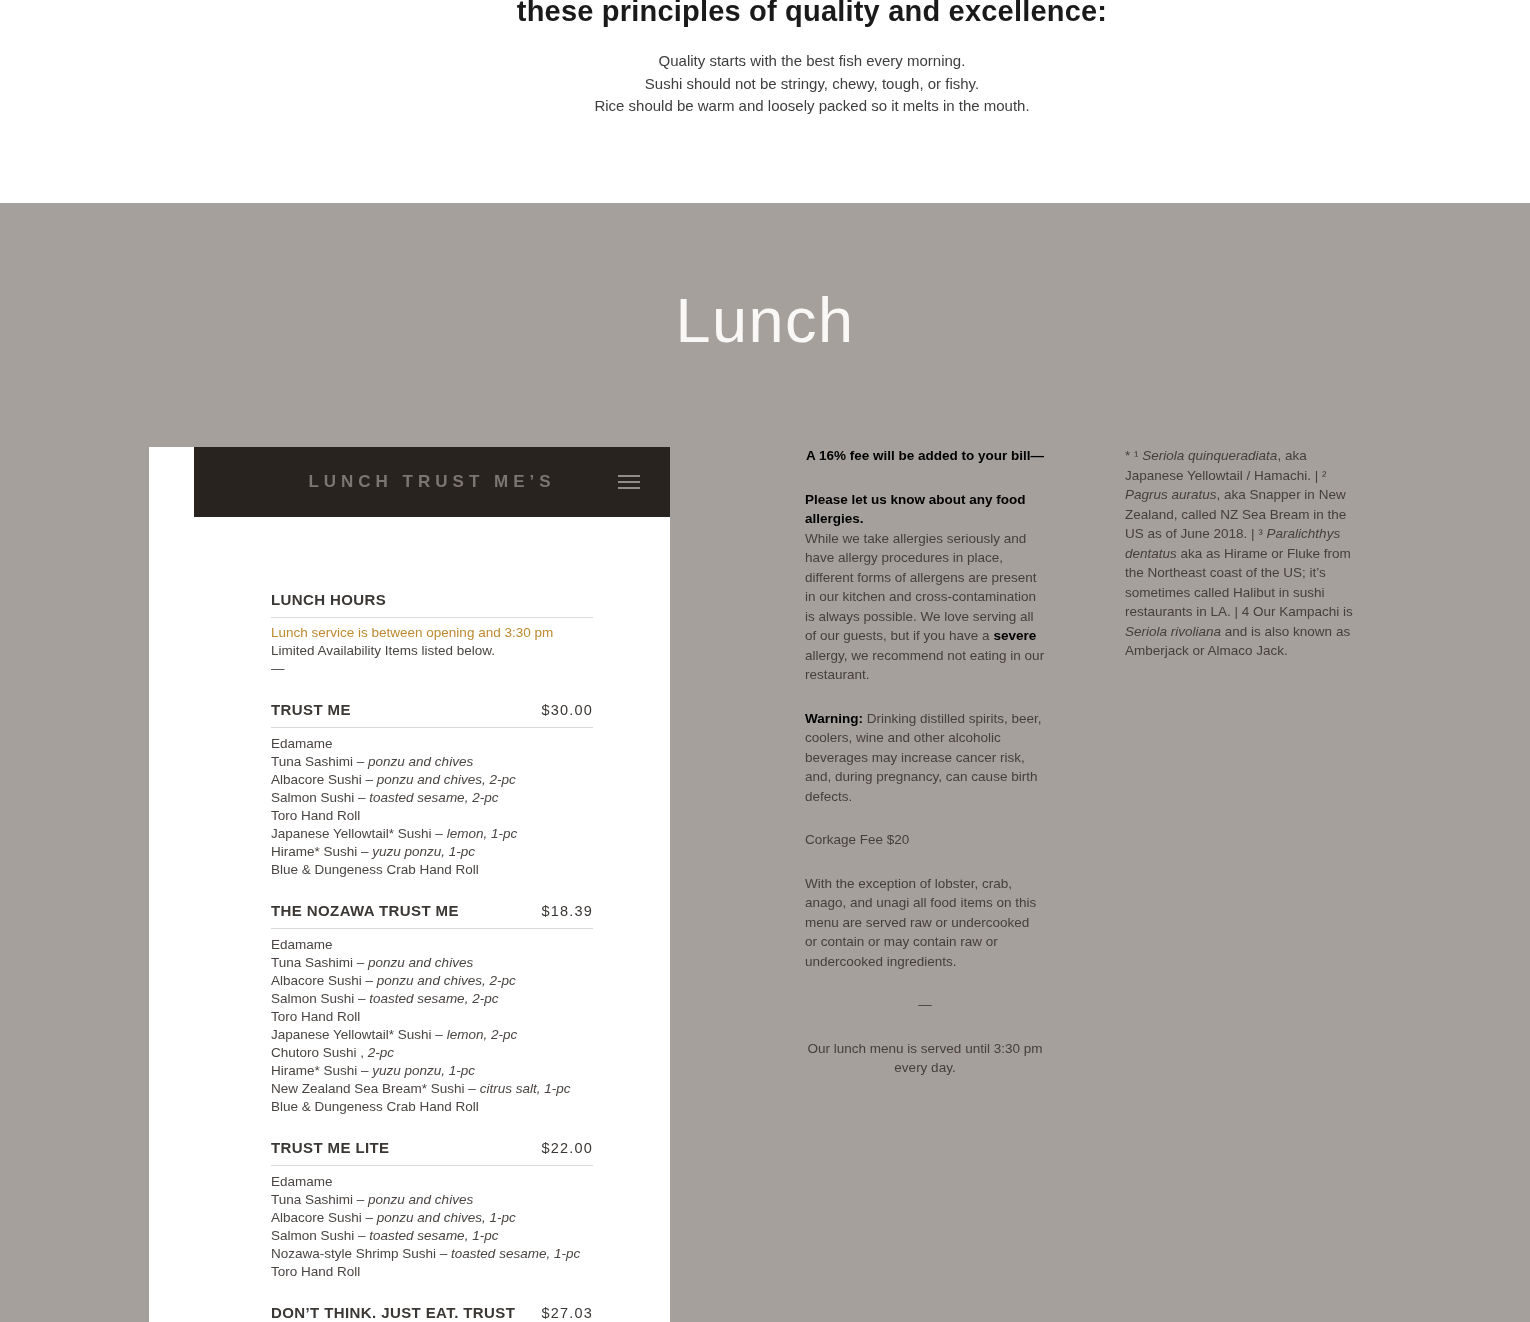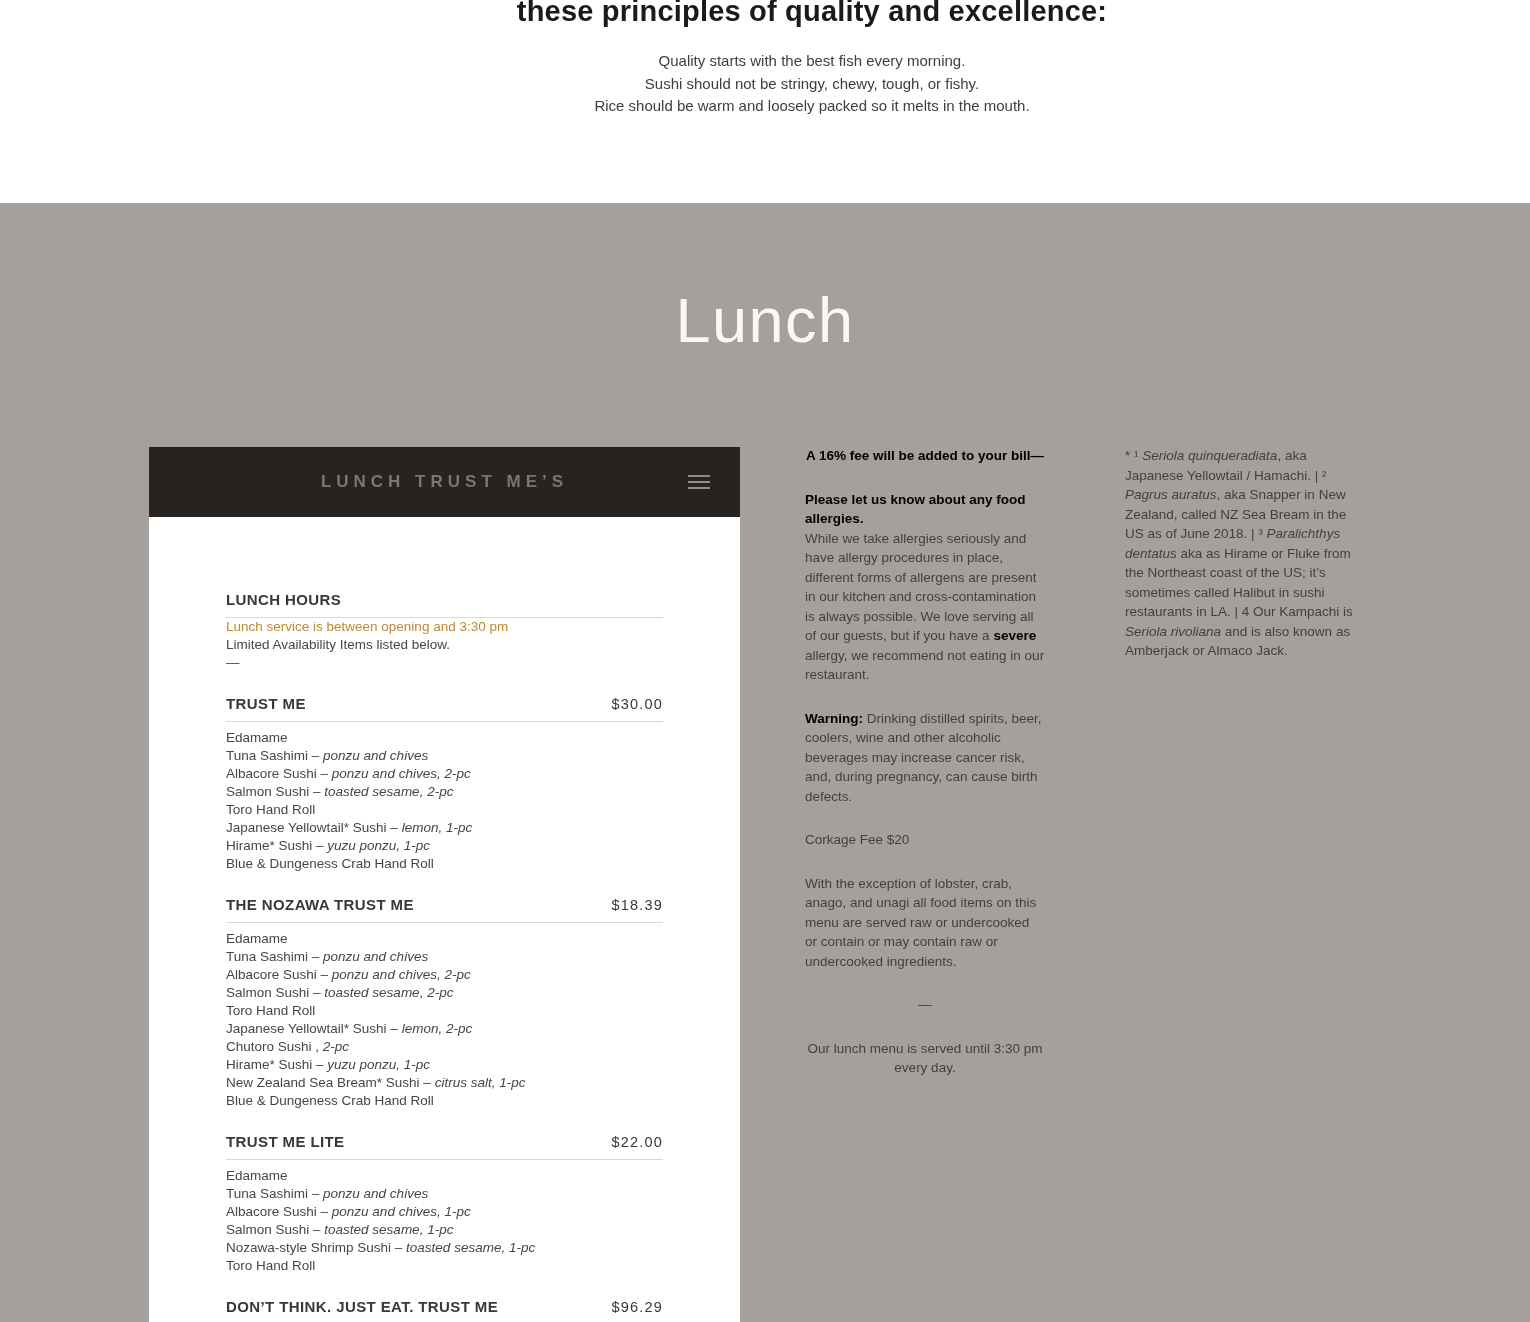--- a/index.html
+++ b/index.html
@@ -24,33 +24,33 @@
 
   
   .band { position:absolute; top:203px; left:0; width:100%; height:1119px; background:#a5a09b; }
   .lunch-title {
     position:absolute; top:82px; left:0; width:100%;
     text-align:center; font-size:63px; line-height:70px;
     font-weight:300; color:#faf8f7; letter-spacing:1.5px;
   }
 
   
-  .menu-card { position:absolute; left:149px; top:244px; width:591px; height:875px; overflow:hidden; background:#ffffff; }
+  .menu-card { position:absolute; left:149px; top:244px; width:521px; height:875px; overflow:hidden; background:#ffffff;padding-left:45px; }
   .card-header { height:70px; background:#29231f; display:flex; align-items:center; justify-content:center; position:relative; }
   .card-title { font-size:17px; font-weight:700; letter-spacing:5px; color:#7b766f; }
   .hamburger { position:absolute; right:30px; top:50%; transform:translateY(-50%); width:22px; cursor:pointer; }
   .hamburger span { display:block; height:2px; background:#918c86; margin:4px 0; }
   .card-body { padding:74px 77px 0 77px; }
 
   .sec-head { display:flex; justify-content:space-between; align-items:baseline;
               font-size:15px; line-height:18px; font-weight:700; color:#3b3734; letter-spacing:0.4px; }
   .sec-price { font-weight:400; font-size:14.5px; letter-spacing:1.2px; color:#3b3734; }
   .rule { border:0; border-top:1px solid #dbd9d7; margin-top:8px; }
 
-  .hours-info { font-size:13.5px; line-height:18px; color:#4a4542; }
+  .hours-info { margin-top:6px; font-size:13.5px; line-height:18px; color:#4a4542; }
   .hours-info p { margin:0; }
   .hours-note { color:#bd8a2f; }
 
   .menu-section { margin-top:23px; }
   .items { margin-top:7px; font-size:13.5px; line-height:18px; color:#4a4542; }
   .menu-item { white-space:nowrap; }
   .item-detail { font-style:italic; }
 
   
   .info-col { position:absolute; left:805px; top:243px; width:240px;
@@ -152,21 +152,21 @@
             <div class="menu-item"><span class="item-name">Albacore Sushi –</span> <span class="item-detail">ponzu and chives, 1-pc</span></div>
             <div class="menu-item"><span class="item-name">Salmon Sushi –</span> <span class="item-detail">toasted sesame, 1-pc</span></div>
             <div class="menu-item"><span class="item-name">Nozawa-style Shrimp Sushi –</span> <span class="item-detail">toasted sesame, 1-pc</span></div>
             <div class="menu-item"><span class="item-name">Toro Hand Roll</span></div>
           </div>
       </div>
 
       <div class="menu-section">
         <div class="sec-head">
           <span>DON’T THINK. JUST EAT. TRUST ME</span>
-          <span class="sec-price">$96.29</span>
+          <span class="sec-price">$27.03</span>
         </div>
 
         <div class="items"></div>
       </div>
 
     </div>
   </div>
 
   <div class="info-col">
     <p class="center"><span class="b">A 16% fee will be added to your bill—</span><br></p>

